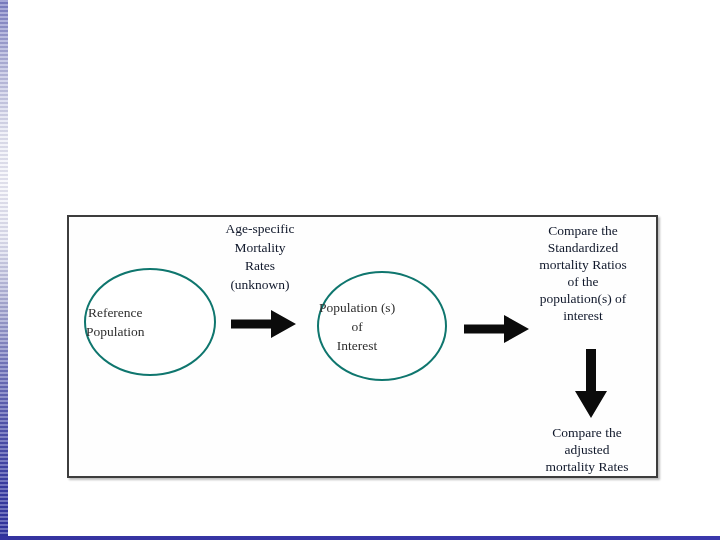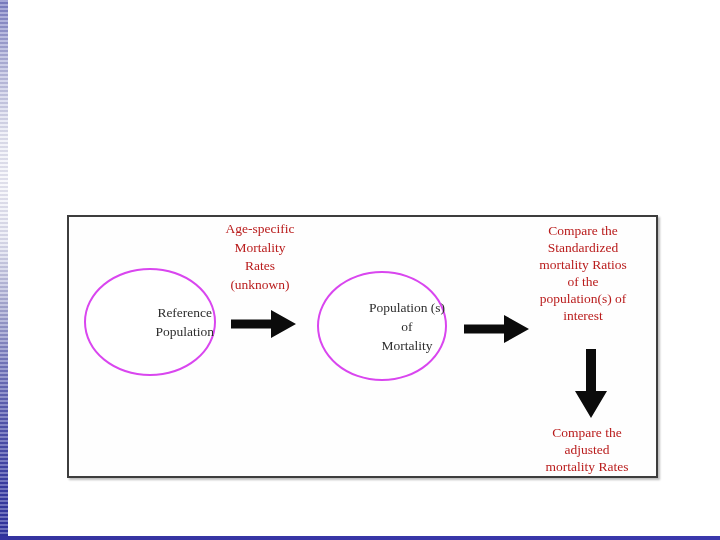--- a/index.html
+++ b/index.html
@@ -63,38 +63,38 @@
     width: 591px; height: 263px;
     background: #fefefe;
     border: 2px solid #3d3d3d;
     box-shadow: 2px 2px 2px #bdbdbd;
   }
 
   .ml { white-space: pre-line; }
 
   .ellipse {
     position: absolute;
-    border: 2px solid #d946ef;
+    border: 2px solid #0f766e;
     border-radius: 50%;
     background: #ffffff;
     display: flex;
     align-items: center;
-    justify-content: flex-end;
+    justify-content: flex-start;
     text-align: center;
     color: #2e2e2e;
     font-size: 13.5px;
     line-height: 19px;
   }
   .e1 { left: 15px;  top: 51px; width: 132px; height: 108px; }
   .e2 { left: 248px; top: 54px; width: 130px; height: 110px; }
 
   .label {
     position: absolute;
     text-align: center;
-    color: #b91c1c;
+    color: #0f172a;
     font-size: 13.5px;
   }
   .arrow1-label { left: 126px; top: 3px;   width: 130px; line-height: 18.5px; }
   .compare1     { left: 444px; top: 5px;   width: 140px; line-height: 17px; }
   .compare2     { left: 448px; top: 207px; width: 140px; line-height: 17px; }
 
   .arrow { position: absolute; }
   .arrow path { fill: #0b0b0b; }
   .a1 { left: 162px; top: 92px; }
   .a2 { left: 395px; top: 97px; }
@@ -121,21 +121,21 @@
 Rates
 (unknown)</div>
 
     <svg class="arrow a1" width="66" height="30" viewBox="0 0 66 30">
       <path d="M0 10.5 L40 10.5 L40 1 L65 15 L40 29 L40 19.5 L0 19.5 Z"></path>
     </svg>
 
     <div class="ellipse e2">
       <span class="ml">Population (s)
 of
-Mortality</span>
+Interest</span>
     </div>
 
     <svg class="arrow a2" width="66" height="30" viewBox="0 0 66 30">
       <path d="M0 10.5 L40 10.5 L40 1 L65 15 L40 29 L40 19.5 L0 19.5 Z"></path>
     </svg>
 
     <div class="label compare1 ml">Compare the
 Standardized
 mortality Ratios
 of the

